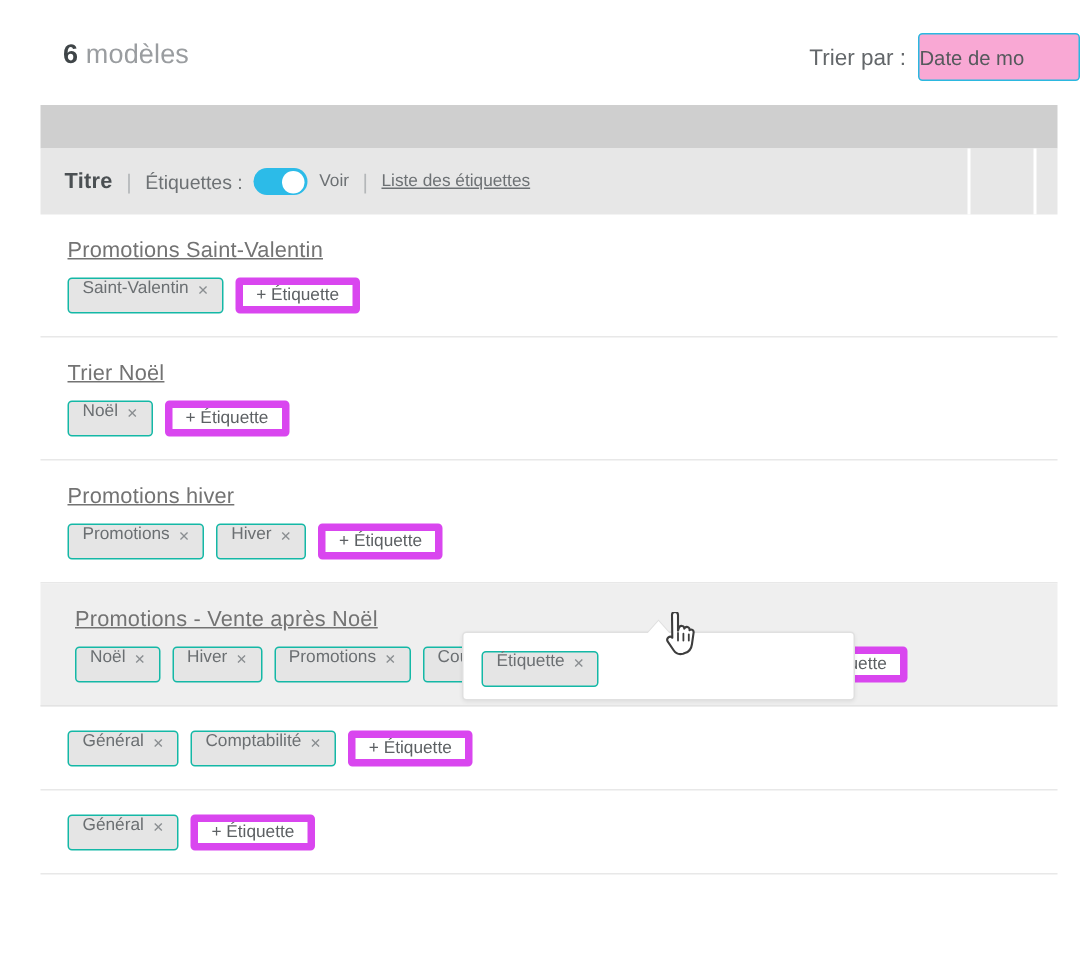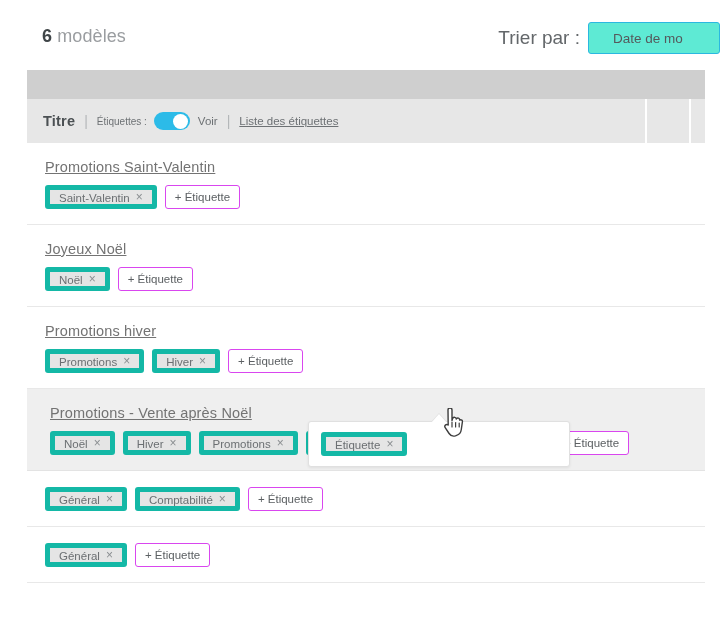--- a/index.html
+++ b/index.html
@@ -40,34 +40,34 @@
   }
   .sort-wrap {
     position: absolute;
     right: 0;
     top: 22px;
     display: flex;
     align-items: center;
     white-space: nowrap;
   }
   .sort-label {
-    font-size: 19px;
+    font-size: 15px;
     color: #63676a;
     margin-right: 8px;
   }
   .sort-select {
     box-sizing: border-box;
-    width: 132px;
+    width: 108px;
     height: 32px;
     border: 1px solid #2bb8e0;
     border-radius: 3px;
-    background: #5eead4;
-    display: flex;
-    align-items: center;
-    padding-left: 24px;
+    background: #f9a8d4;
+    display: flex;
+    align-items: center;
+    padding-left: 0;
     font-size: 13.5px;
     color: #55595c;
     overflow: hidden;
   }
 
   
   .table {
     position: absolute;
     left: 27px;
     top: 70px;
@@ -95,21 +95,21 @@
     font-size: 14.5px;
     color: #4b5053;
     letter-spacing: 0.2px;
   }
   .head-sep {
     color: #b4b7b9;
     margin: 0 9px;
     font-size: 14px;
   }
   .head-tags-label {
-    font-size: 10px;
+    font-size: 13px;
     color: #6d7174;
   }
   .toggle {
     width: 36px;
     height: 18px;
     border-radius: 9px;
     background: #2cbbe8;
     position: relative;
     margin: 0 8px 0 7px;
     flex: none;
@@ -169,40 +169,40 @@
   .tags {
     display: flex;
     align-items: center;
     flex-wrap: wrap;
     gap: 8px;
   }
   .chip {
     box-sizing: border-box;
     height: 24px;
     background: #e5e5e5;
-    border: 5px solid #14b8a6;
+    border: 1px solid #14b8a6;
     border-radius: 3px;
     display: inline-flex;
-    align-items: flex-end;
+    align-items: flex-start;
     padding: 0 9px;
     font-size: 11.5px;
     color: #6b6f72;
     white-space: nowrap;
     cursor: pointer;
   }
   .chip .x {
     margin-left: 6px;
     font-size: 12px;
     color: #8a8e91;
   }
   .btn-outline {
     box-sizing: border-box;
     height: 24px;
     background: #ffffff;
-    border: 1px solid #d946ef;
+    border: 5px solid #d946ef;
     border-radius: 3px;
     display: inline-flex;
     align-items: center;
     padding: 0 9px;
     font-size: 11.5px;
     color: #5c6063;
     white-space: nowrap;
     cursor: pointer;
   }
   .btn-outline.active {
@@ -287,21 +287,21 @@
   </div>
 
   <div class="rows" id="rows">
       <div class="row"><a class="row-title">Promotions Saint-Valentin</a><div class="tags">
           <span class="chip">
             <span>Saint-Valentin</span>
             <span class="x">×</span>
           </span>
           <span class="btn-outline">+ Étiquette</span>
         </div></div>
-      <div class="row"><a class="row-title">Joyeux Noël</a><div class="tags">
+      <div class="row"><a class="row-title">Trier Noël</a><div class="tags">
           <span class="chip">
             <span>Noël</span>
             <span class="x">×</span>
           </span>
           <span class="btn-outline">+ Étiquette</span>
         </div></div>
       <div class="row"><a class="row-title">Promotions hiver</a><div class="tags">
           <span class="chip">
             <span>Promotions</span>
             <span class="x">×</span>

